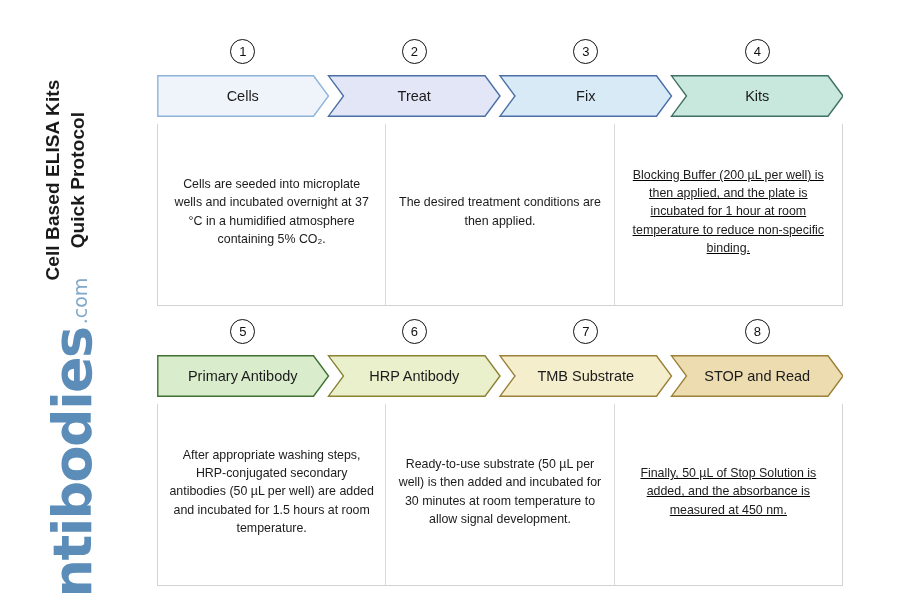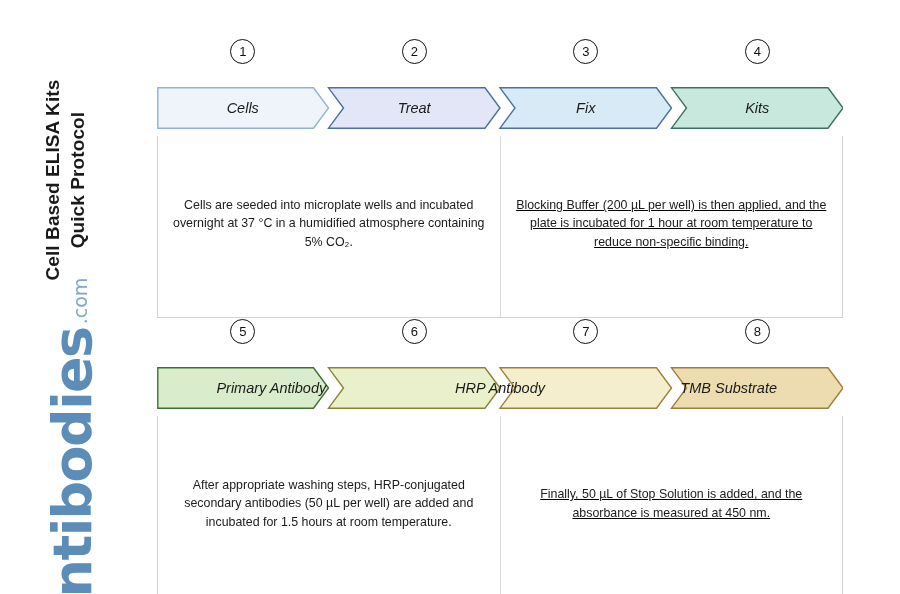--- a/index.html
+++ b/index.html
@@ -96,22 +96,21 @@
     justify-content: center;
     font-size: 13px;
     color: #111;
     background: #fff;
     box-sizing: border-box;
   }
 
   .chev-band {
     position: relative;
     height: 49px;
-    margin-top: 18px;
-    font-style: italic;
+    margin-top: 6px;
   }
   .chev-band svg {
     position: absolute;
     left: 0;
     top: 0;
     display: block;
   }
   .chev-labels {
     position: absolute;
     left: 0;
@@ -196,20 +195,23 @@
         <div class="chev-label">Treat</div>
         <div class="chev-label">Fix</div>
         <div class="chev-label">Kits</div>
       </div>
   </div>
   <div class="bodies">
       <div class="body-cell">
         <div class="body-text">Cells are seeded into microplate wells and incubated overnight at 37 °C in a humidified atmosphere containing 5% CO₂.</div>
       </div>
       <div class="body-cell">
+        <div class="body-text">The desired treatment conditions are then applied.</div>
+      </div>
+      <div class="body-cell">
         <div class="body-text">Blocking Buffer (200 µL per well) is then applied, and the plate is incubated for 1 hour at room temperature to reduce non-specific binding.</div>
       </div>
     </div>
 </div>
 
 <div class="row" id="row-2">
   <div class="numbers">
       <div class="num-cell">
         <div class="num-circle">5</div>
       </div>
@@ -227,23 +229,27 @@
     <svg width="686" height="42" viewBox="0 0 686 42">
         <polygon points="0.8,0.8 156.5,0.8 171.5,21.0 156.5,41.2 0.8,41.2" fill="#d9edcd" stroke="#3f7032" stroke-width="1.4" stroke-linejoin="miter"></polygon>
         <polygon points="171.5,0.8 328.0,0.8 343.0,21.0 328.0,41.2 171.5,41.2 186.5,21.0" fill="#eaf0cb" stroke="#8a8334" stroke-width="1.4" stroke-linejoin="miter"></polygon>
         <polygon points="343.0,0.8 499.5,0.8 514.5,21.0 499.5,41.2 343.0,41.2 358.0,21.0" fill="#f4eecd" stroke="#9b8039" stroke-width="1.4" stroke-linejoin="miter"></polygon>
         <polygon points="514.5,0.8 671.0,0.8 686.0,21.0 671.0,41.2 514.5,41.2 529.5,21.0" fill="#ecdcb0" stroke="#9b8039" stroke-width="1.4" stroke-linejoin="miter"></polygon>
       </svg>
     <div class="chev-labels">
         <div class="chev-label">Primary Antibody</div>
         <div class="chev-label">HRP Antibody</div>
         <div class="chev-label">TMB Substrate</div>
+        <div class="chev-label">STOP and Read</div>
       </div>
   </div>
   <div class="bodies">
       <div class="body-cell">
         <div class="body-text">After appropriate washing steps, HRP-conjugated secondary antibodies (50 µL per well) are added and incubated for 1.5 hours at room temperature.</div>
       </div>
       <div class="body-cell">
+        <div class="body-text">Ready-to-use substrate (50 µL per well) is then added and incubated for 30 minutes at room temperature to allow signal development.</div>
+      </div>
+      <div class="body-cell">
         <div class="body-text">Finally, 50 µL of Stop Solution is added, and the absorbance is measured at 450 nm.</div>
       </div>
     </div>
 </div>
 
 </body></html>

